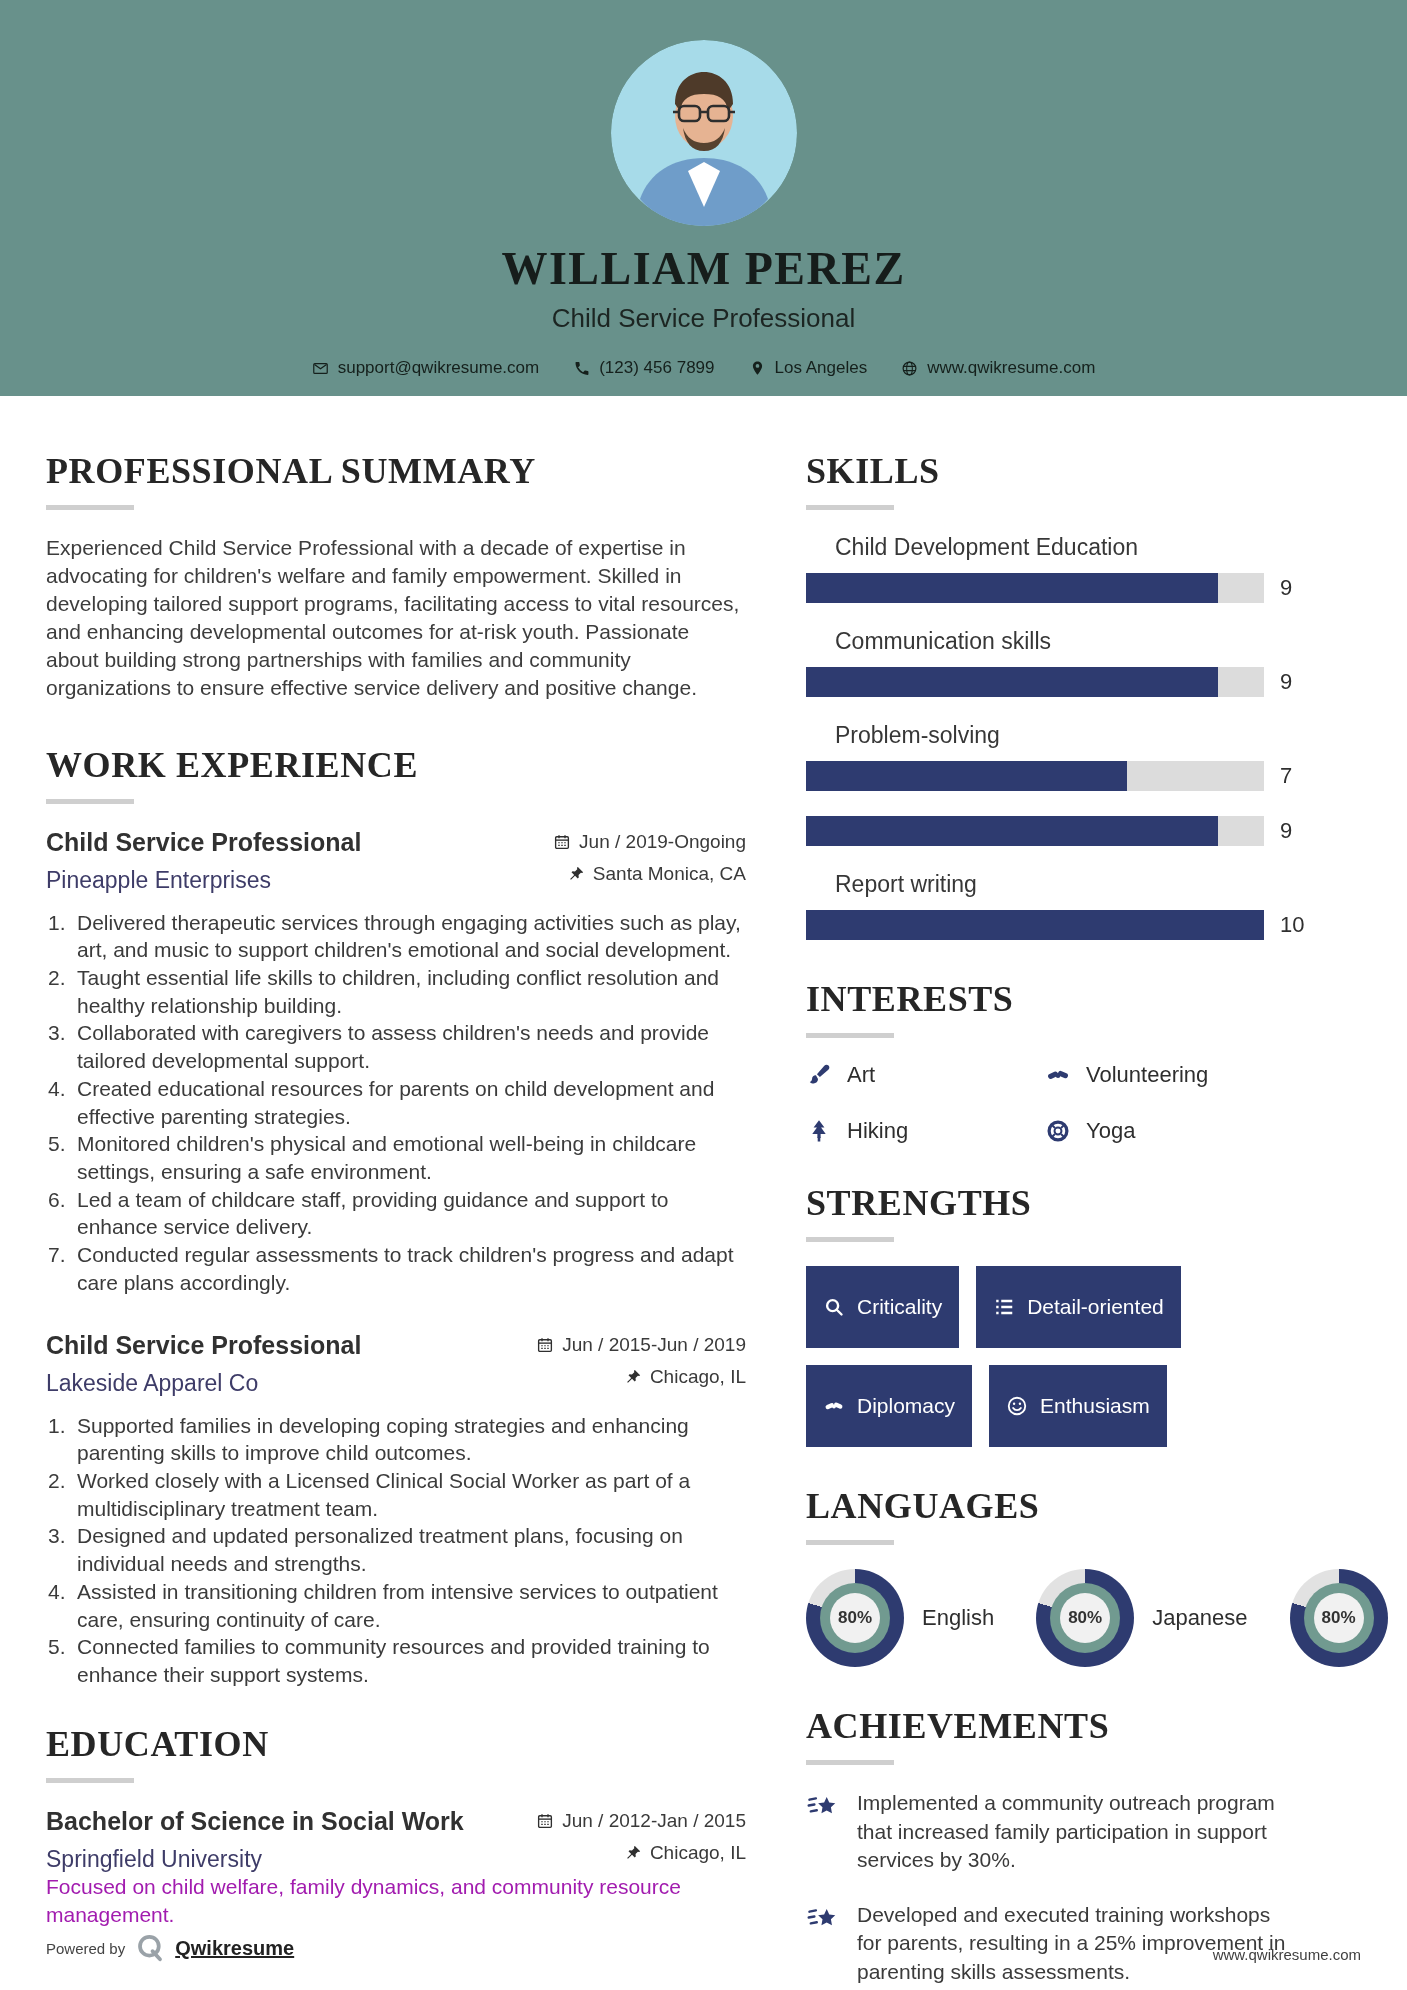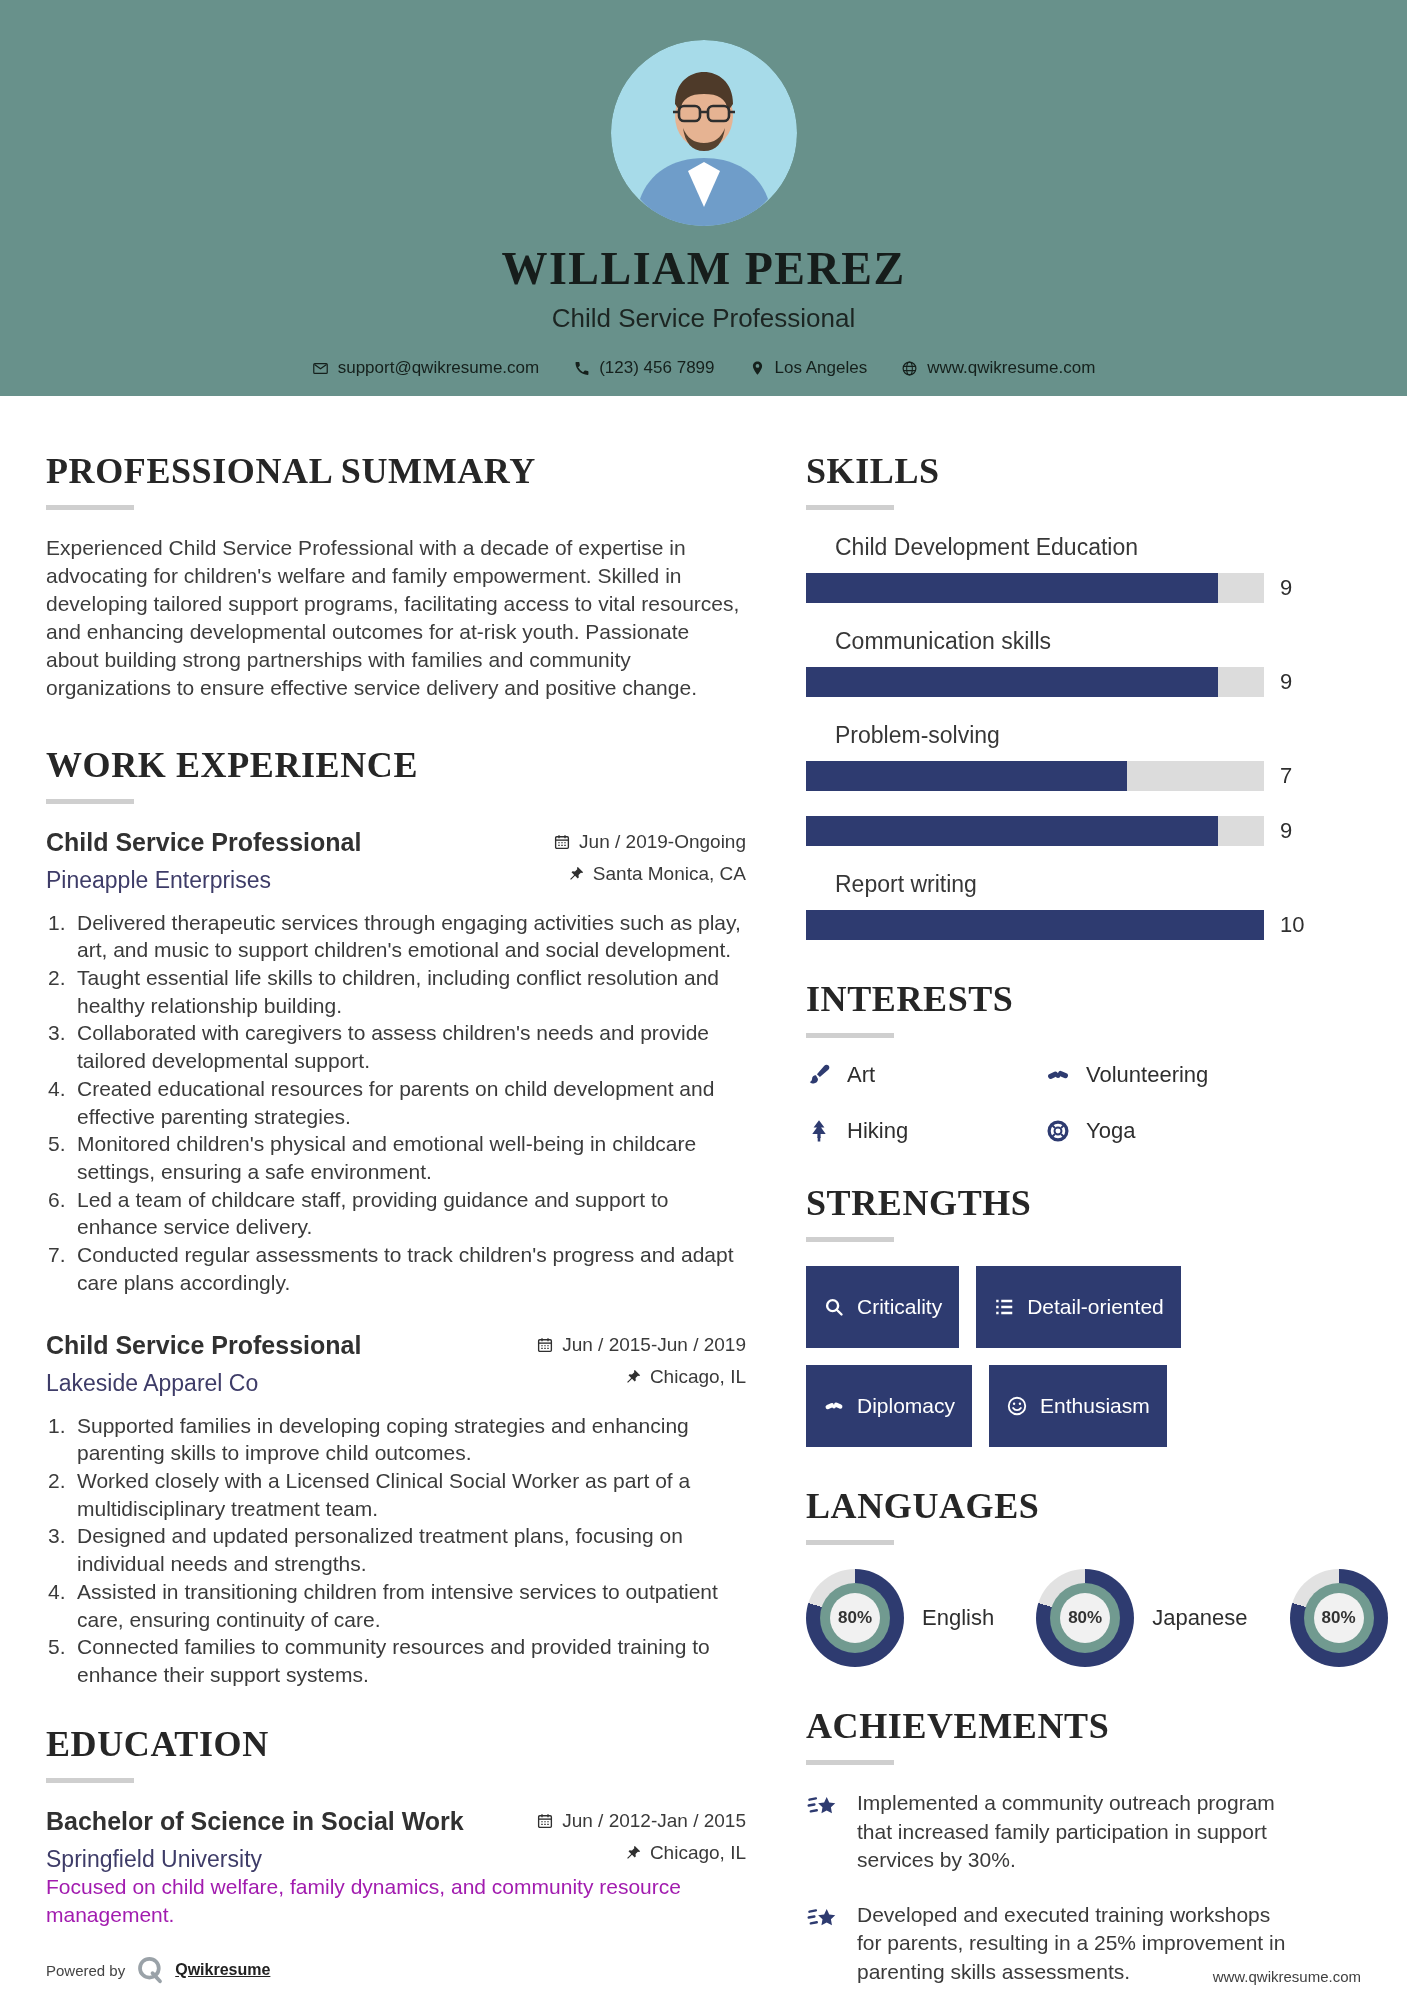--- a/index.html
+++ b/index.html
@@ -60,25 +60,25 @@
   .lang{display:flex;flex-direction:row;align-items:center;gap:18px;font-size:22px;color:#2e2e2e;}
   .donut{width:98px;height:98px;border-radius:50%;display:flex;align-items:center;justify-content:center;}
   .donut-mid{width:70px;height:70px;border-radius:50%;background:var(--donut-teal);
              display:flex;align-items:center;justify-content:center;}
   .donut-center{width:50px;height:50px;border-radius:50%;background:#f1f1f1;display:flex;
                 align-items:center;justify-content:center;font-size:17px;font-weight:bold;color:#333;}
   .ach-item{display:flex;gap:15px;margin-bottom:26px;font-size:21px;line-height:1.36;
             color:#3b3b3b;max-width:488px;}
   .ach-item .icon{width:36px;height:36px;color:var(--navy);flex:none;margin-top:2px;}
   
-  .footer{position:absolute;left:46px;right:46px;bottom:5px;display:flex;
+  .footer{position:absolute;left:46px;right:46px;bottom:27px;display:flex;
           justify-content:space-between;align-items:flex-end;}
   .powered{display:flex;align-items:center;gap:10px;font-size:15px;color:#444;}
   .q-logo{width:30px;height:30px;}
-  .brand{font-size:16px;color:#222;font-weight:bold;text-decoration:underline;cursor:pointer;text-align:center;}
+  .brand{font-size:20px;color:#222;font-weight:bold;text-decoration:underline;cursor:pointer;text-align:center;}
   .site{font-size:15px;color:#3f3f3f;}
 </style>
 </head>
 <body style="--teal: #68918b; --navy: #2e3b70; --indigo: #3e3c68; --donut-teal: #719a90;">
 
 <div class="header">
   <div class="photo">
     <svg viewBox="0 0 186 186" width="186" height="186">
       <circle cx="93" cy="93" r="93" fill="#a7dbe9"></circle>
       <ellipse cx="93" cy="76" rx="29" ry="33" fill="#e6b392"></ellipse>

